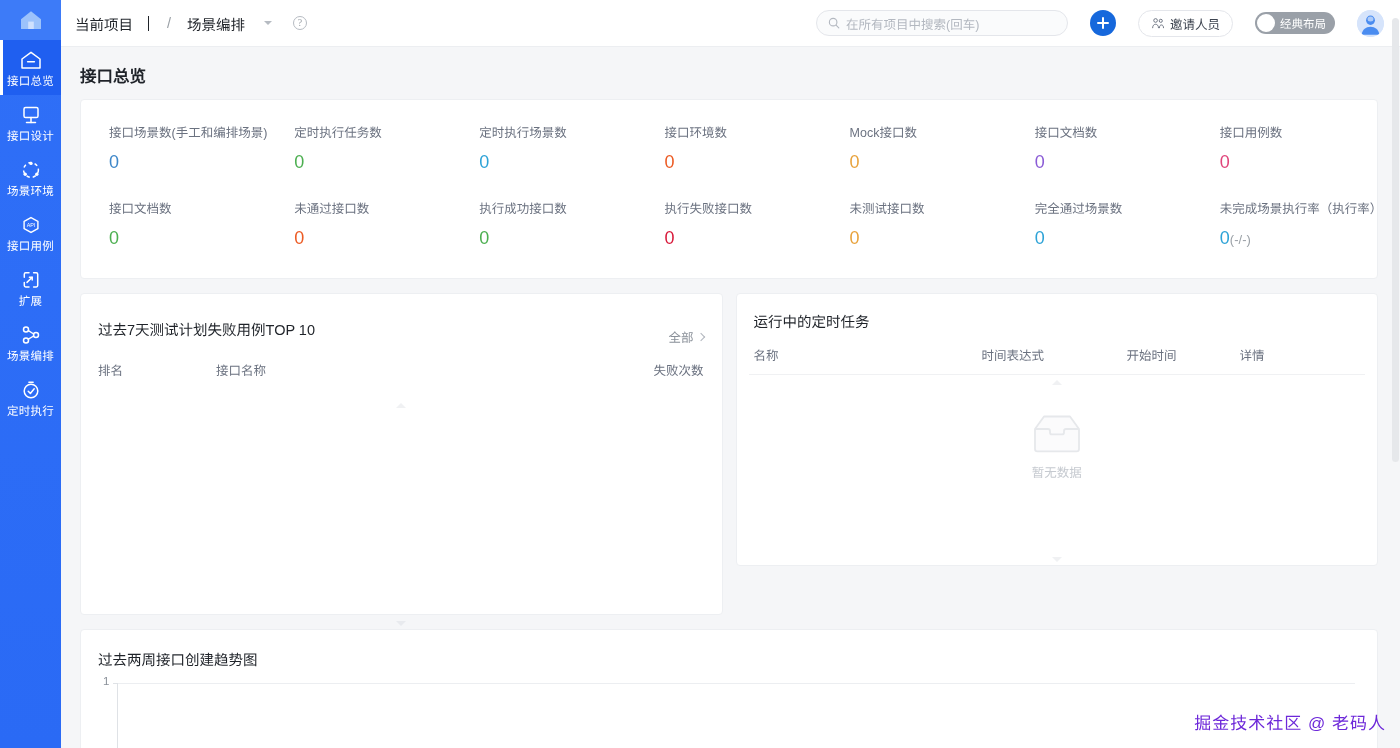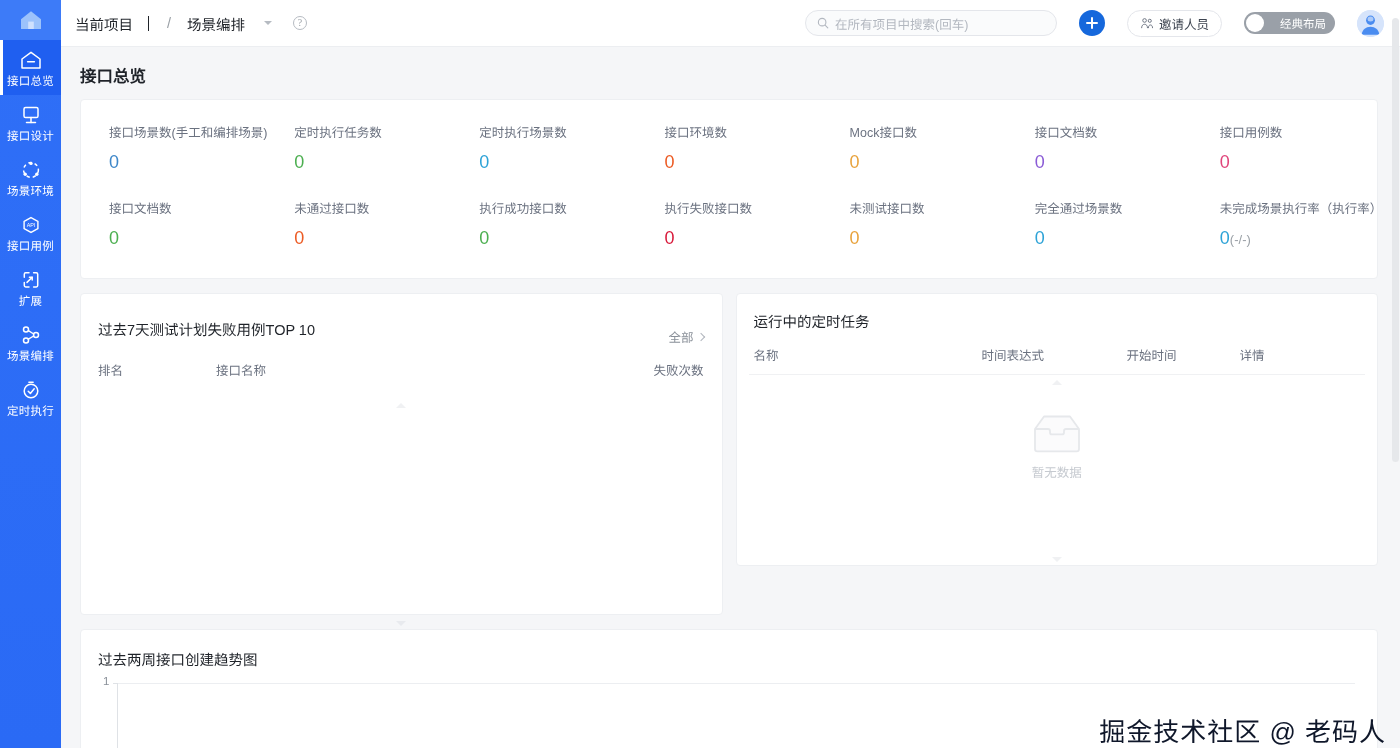--- a/index.html
+++ b/index.html
@@ -102,21 +102,21 @@
 
   .invite-btn {
     height:27px; border:1px solid #e4e6eb; border-radius:14px; background:#fff;
     display:flex; align-items:center; gap:5px; padding: 0 12px; cursor:pointer;
     margin-left: 14px;
   }
   .invite-btn .lbl { font-size:12.5px; color:#3d4450; white-space:nowrap; }
 
   .layout-toggle {
     height:22px; border-radius:11px; background:#9aa0a8; display:flex; align-items:center;
-    padding: 0 9px 0 2px; gap:16px; cursor:pointer; margin-left: 14px;
+    padding: 0 9px 0 2px; gap:5px; cursor:pointer; margin-left: 14px;
   }
   .layout-toggle .knob { width:18px;height:18px;border-radius:50%;background:#fff; flex:0 0 18px; }
   .layout-toggle .lbl { font-size:11.5px; color:#ffffff; white-space:nowrap; }
 
   .avatar {
     width:27px;height:27px;border-radius:50%;background:#d6e4fb;
     display:flex;align-items:center;justify-content:center;cursor:pointer; margin-left:14px; flex:0 0 27px;
     overflow:hidden;
   }
 
@@ -190,22 +190,22 @@
   .chart-plot { position:relative; margin: 14px 22px 0 36px; height: 120px; }
   .chart-ytick {
     position:absolute; left:-14px; top:-8px; font-size:11.5px; color:#8a9099;
   }
   .axis-v { position:absolute; left:0; top:0; bottom:0; width:1px; background:#dfe2e6; }
   .gridline { position:absolute; left:0; right:0; top:0; height:1px; background:#eceef1; }
   .tick-mark { position:absolute; left:-4px; top:0; width:4px; height:1px; background:#dfe2e6; }
 
   
   .watermark {
-    position:absolute; right:14px; bottom:0;
-    font-size:26px; color:#0f172a; letter-spacing:1px; white-space:nowrap;
+    position:absolute; right:14px; bottom:14px;
+    font-size:17px; color:#6d28d9; letter-spacing:1px; white-space:nowrap;
     pointer-events:none; user-select:none;
   }
 
   
   .page-scrollbar {
     position:absolute; right:0; top:0; width:9px; height:748px; background:transparent; z-index:30;
   }
   .page-scrollbar .thumb {
     position:absolute; right:1px; top:18px; width:7px; height:444px;
     background:#e6e8eb; border-radius:4px; cursor:pointer;

